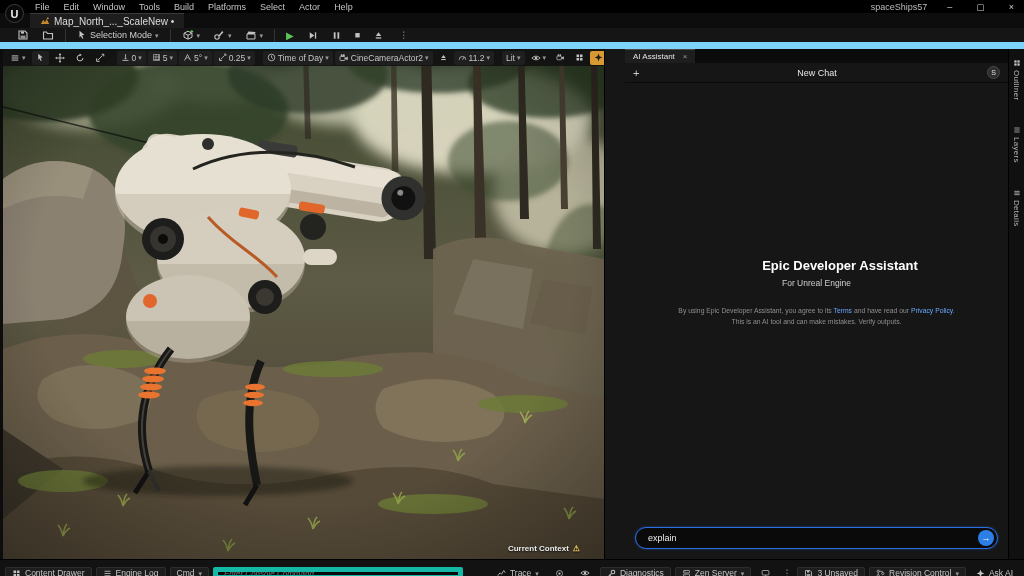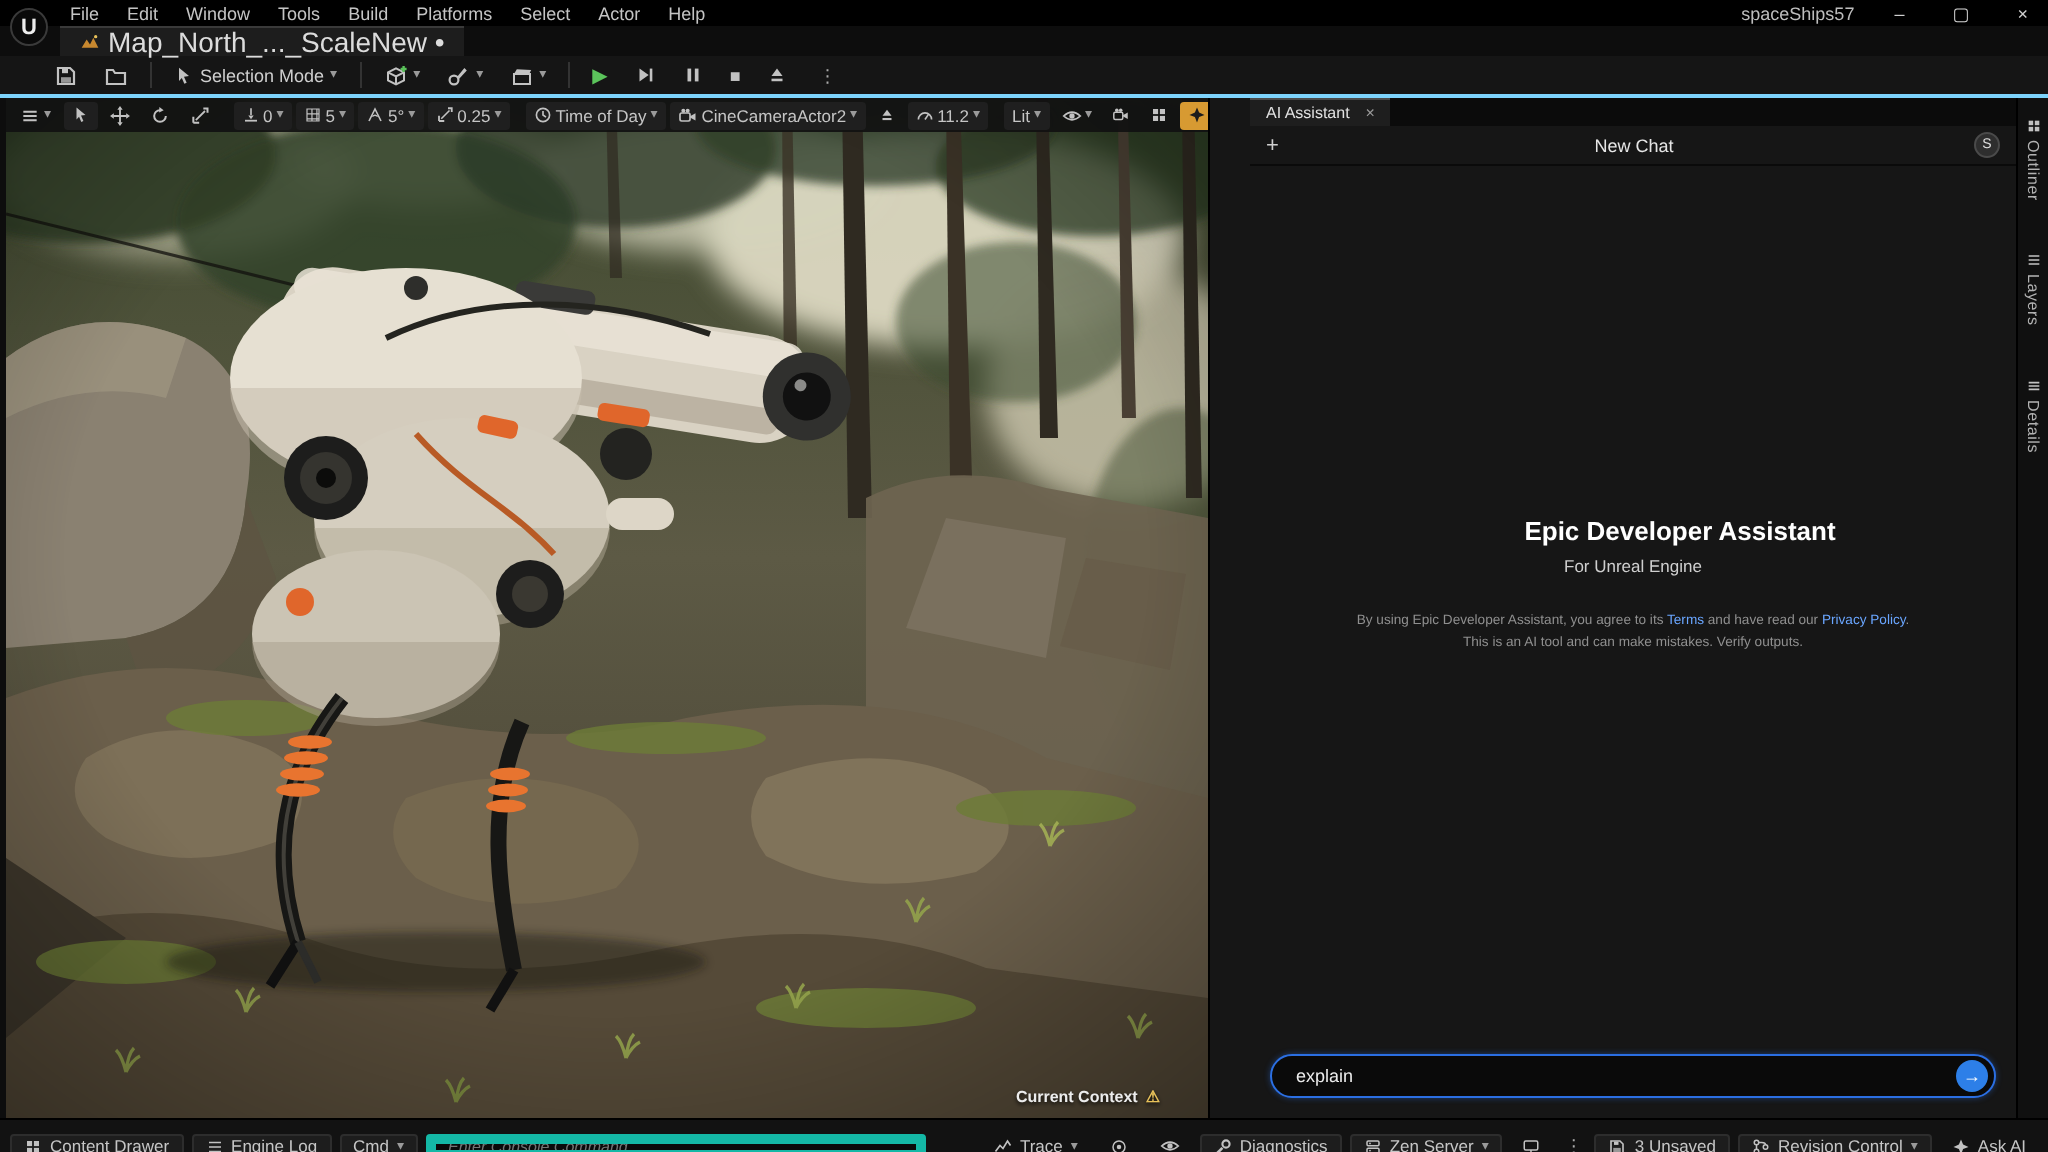--- a/index.html
+++ b/index.html
@@ -17,25 +17,25 @@
 
   
   .tab-bar { height:15px; background:#0d0d0d; display:flex; align-items:flex-end;
     padding-left:30px; position:relative; }
   .ue-logo { position:absolute; left:5px; top:-9px; width:19px; height:19px;
     border-radius:50%; background:#0a0a0a; border:1px solid #3a3a3a; z-index:6;
     display:flex; align-items:center; justify-content:center;
     font-size:11px; font-weight:bold; color:#ececec; }
   .level-tab { height:15px; background:#1d1d1d; border-top:1px solid #3a3a3a;
     display:flex; align-items:center; gap:4px; padding:0 10px;
-    font-size:14px; color:#dcdcdc; }
+    font-size:10px; color:#dcdcdc; }
 
   
-  .toolbar { height:21px; background:#151515; border-bottom:2px solid #7dd3fc;
-    display:flex; align-items:center; padding:0 22px; gap:3px; }
+  .toolbar { height:21px; background:#151515; border-bottom:7px solid #7dd3fc;
+    display:flex; align-items:center; padding:0 12px; gap:3px; }
   .tb-btn { height:17px; display:flex; align-items:center; gap:3px; padding:0 5px;
     border-radius:3px; font-size:9px; color:#cfcfcf; background:transparent; border:none; }
   .tb-sep { width:1px; height:13px; background:#333; margin:0 3px; }
   .cr { font-size:7px; color:#9a9a9a; line-height:1; }
   .play-glyph { color:#5bc45b; font-size:10px; }
   .stop-glyph { font-size:9px; color:#c2c2c2; }
 
   
   .main { display:flex; height:510px; background:#0d0d0d; padding-left:3px; }
 

